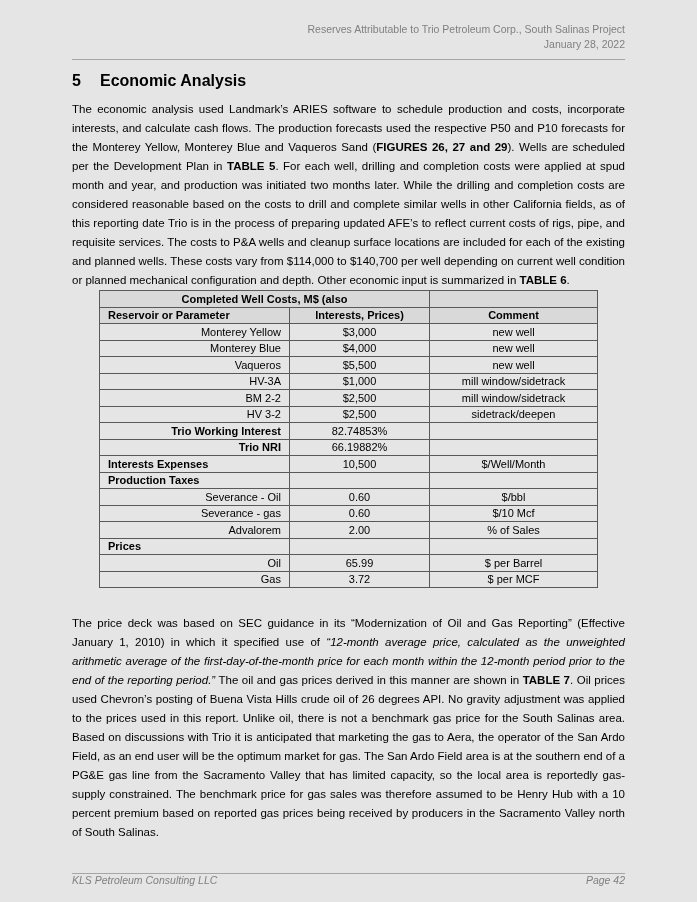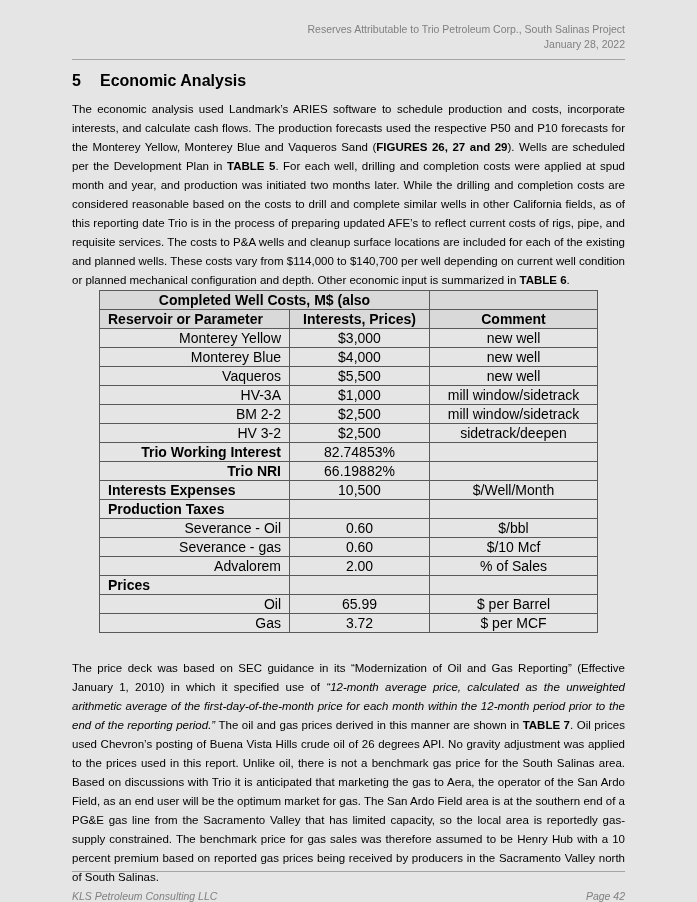--- a/index.html
+++ b/index.html
@@ -41,21 +41,21 @@
   }
   .table-title {
     text-align:center;
     font-size:13px;
     font-weight:bold;
     margin:25px 0 13px 0;
   }
   table.econ-table {
     border-collapse:collapse;
     margin:0 auto;
-    font-size:14px;
+    font-size:11px;
     table-layout:fixed;
   }
   .econ-table col.c1 { width:190px; }
   .econ-table col.c2 { width:140px; }
   .econ-table col.c3 { width:168px; }
   .econ-table th, .econ-table td {
     border:1px solid #595959;
     padding:1px 8px;
     height:16.5px;
     overflow:hidden;
@@ -67,23 +67,23 @@
     text-align:center;
   }
   .econ-table thead th.al { text-align:left;margin-top:16px; }
   .econ-table td.ac { text-align:center; }
   .econ-table td.ar { text-align:right; }
   .econ-table td.al { text-align:left; }
   .econ-table td.b  { font-weight:bold; }
   .par2 { margin-top:26px; }
   .doc-footer {
     position:absolute;
-    left:72px; right:72px; bottom:0;
+    left:72px; right:72px; bottom:16px;
     border-top:1px solid #a6a6a6;
-    padding-top:18px;
+    padding-top:0;
     display:flex;
     justify-content:space-between;
     color:#808080;
     font-style:italic;
     font-size:10.5px;
   }
 </style>
 </head>
 <body>
 

